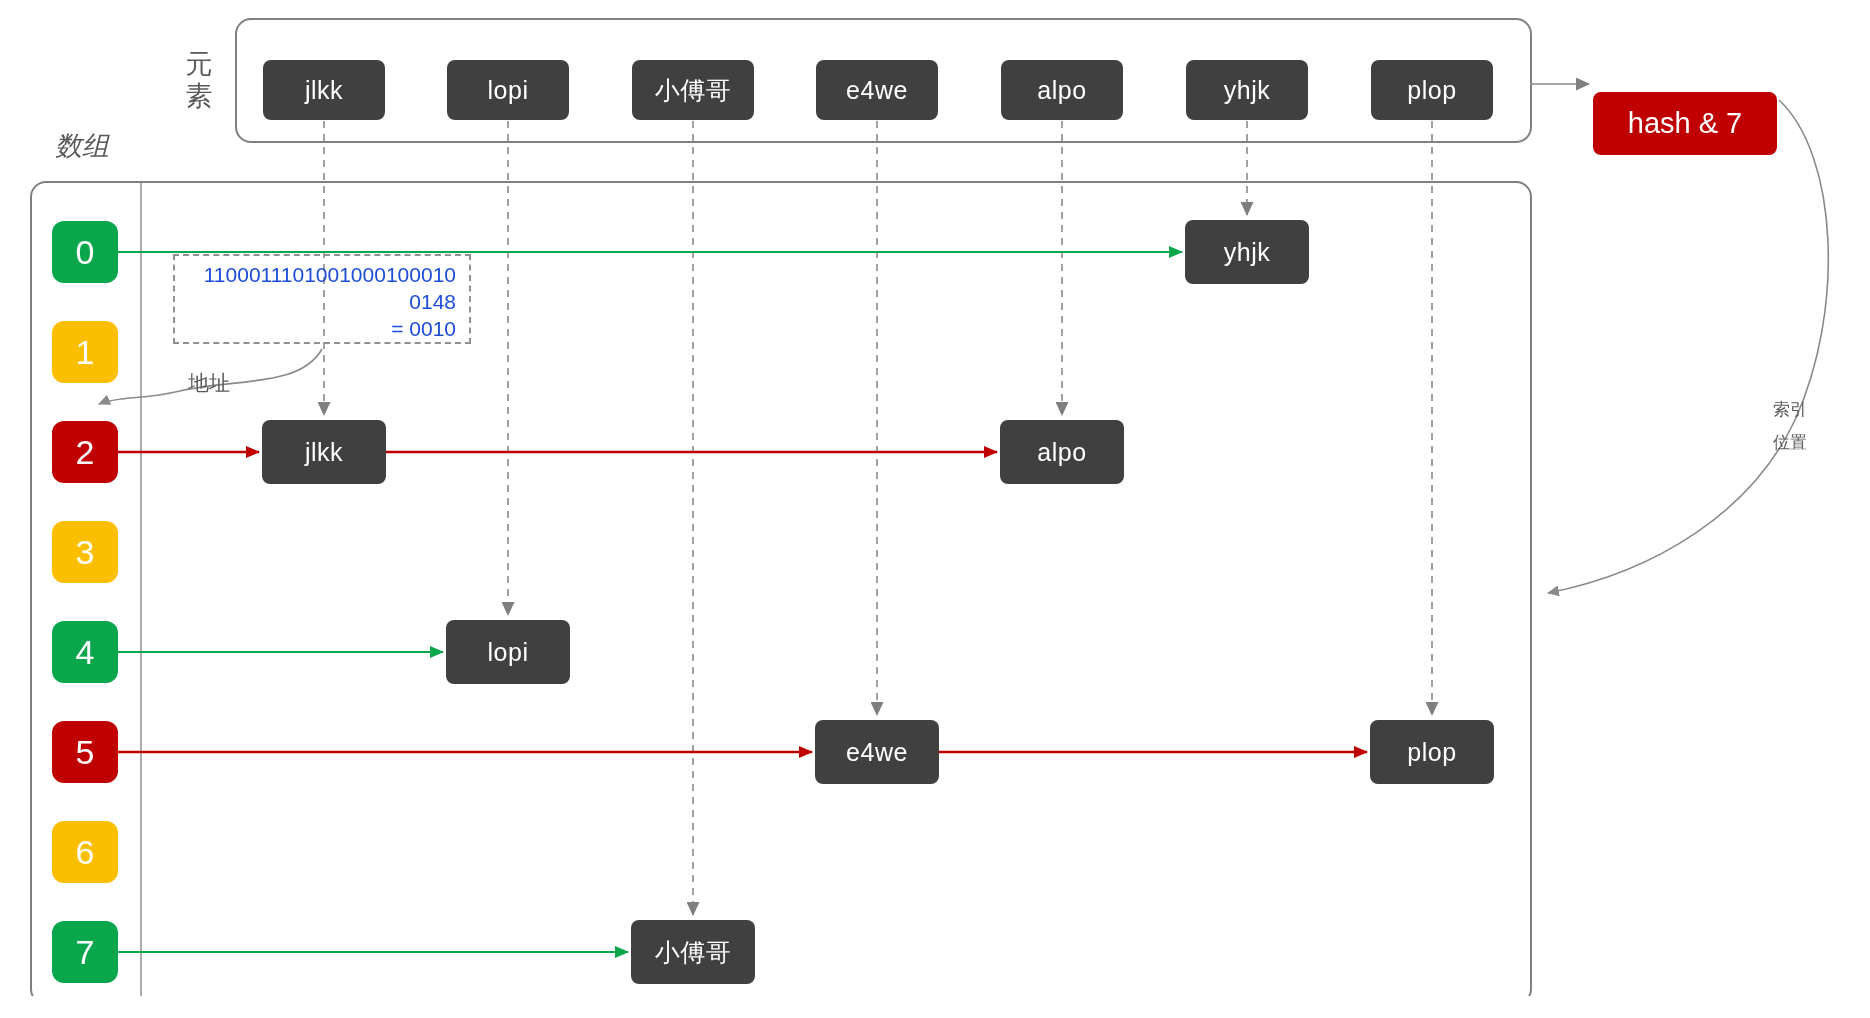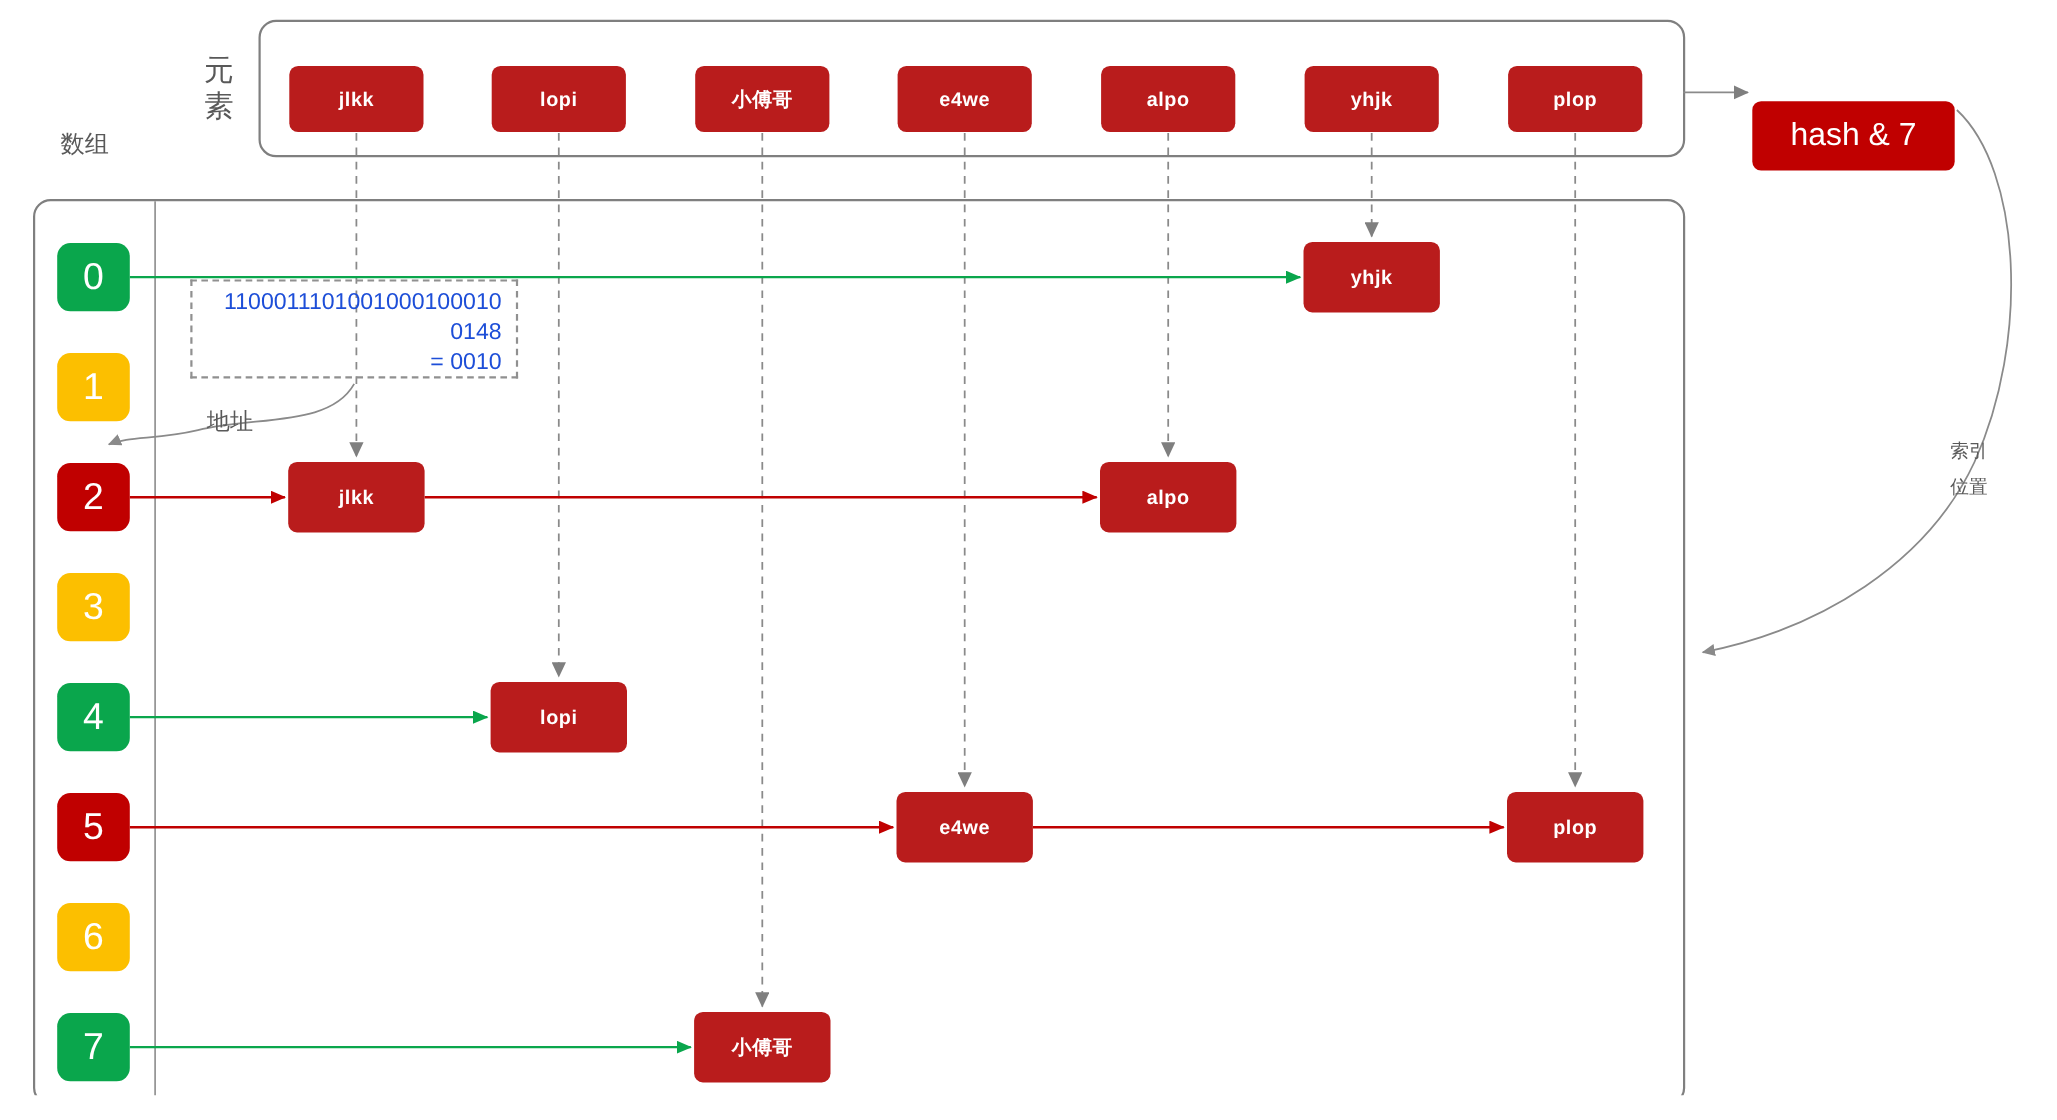--- a/index.html
+++ b/index.html
@@ -8,42 +8,42 @@
 
   
   .round-frame{position:absolute;border:2px solid #7f7f7f;border-radius:16px;background:transparent;}
   .top-frame{left:235px;top:18px;width:1293px;height:121px;}
   .array-frame{left:30px;top:181px;width:1498px;height:820px;}
 
   
   svg.overlay{position:absolute;left:0;top:0;width:1870px;height:1018px;pointer-events:none;}
 
   
-  .node{position:absolute;background:#b91c1c;color:#fff;border-radius:8px;
+  .node{position:absolute;background:#404040;color:#fff;border-radius:8px;
         display:flex;align-items:center;justify-content:center;
-        font-size:18px;letter-spacing:.5px;font-weight:bold;}
+        font-size:25px;letter-spacing:.5px;}
   .node.top{width:122px;height:60px;top:60px;}
   .node.inner{width:124px;height:64px;}
 
   
   .hash-box{position:absolute;left:1593px;top:52px;width:184px;height:63px;background:#c00000;
             color:#fff;border-radius:8px;display:flex;align-items:center;justify-content:center;
             font-size:29px;margin-top:40px;}
 
   
   .slot{position:absolute;left:52px;width:66px;height:62px;border-radius:12px;color:#fff;
         display:flex;align-items:center;justify-content:center;font-size:34px;}
   .slot.green{background:#0aa64c;}
   .slot.yellow{background:#fcbf00;}
   .slot.red{background:#c00000;}
 
   
   .lbl{position:absolute;color:#595959;}
   .lbl-elements{left:182px;top:48px;width:34px;font-size:27px;line-height:32px;text-align:center;}
-  .lbl-array{left:55px;top:116px;font-size:22px;}
+  .lbl-array{left:55px;top:128px;font-size:27px;font-style:italic;}
   .lbl-address{left:188px;top:369px;font-size:21px;}
   .lbl-index{left:1752px;top:393px;width:76px;font-size:17px;line-height:33px;text-align:center;}
 
   
   .calc-box{position:absolute;left:173px;top:254px;width:298px;height:90px;
             border:2px dashed #909090;box-sizing:border-box;
             color:#1d4ed8;font-size:21px;line-height:27px;text-align:right;
             padding:5px 13px 0 0;}
 </style>
 </head>

